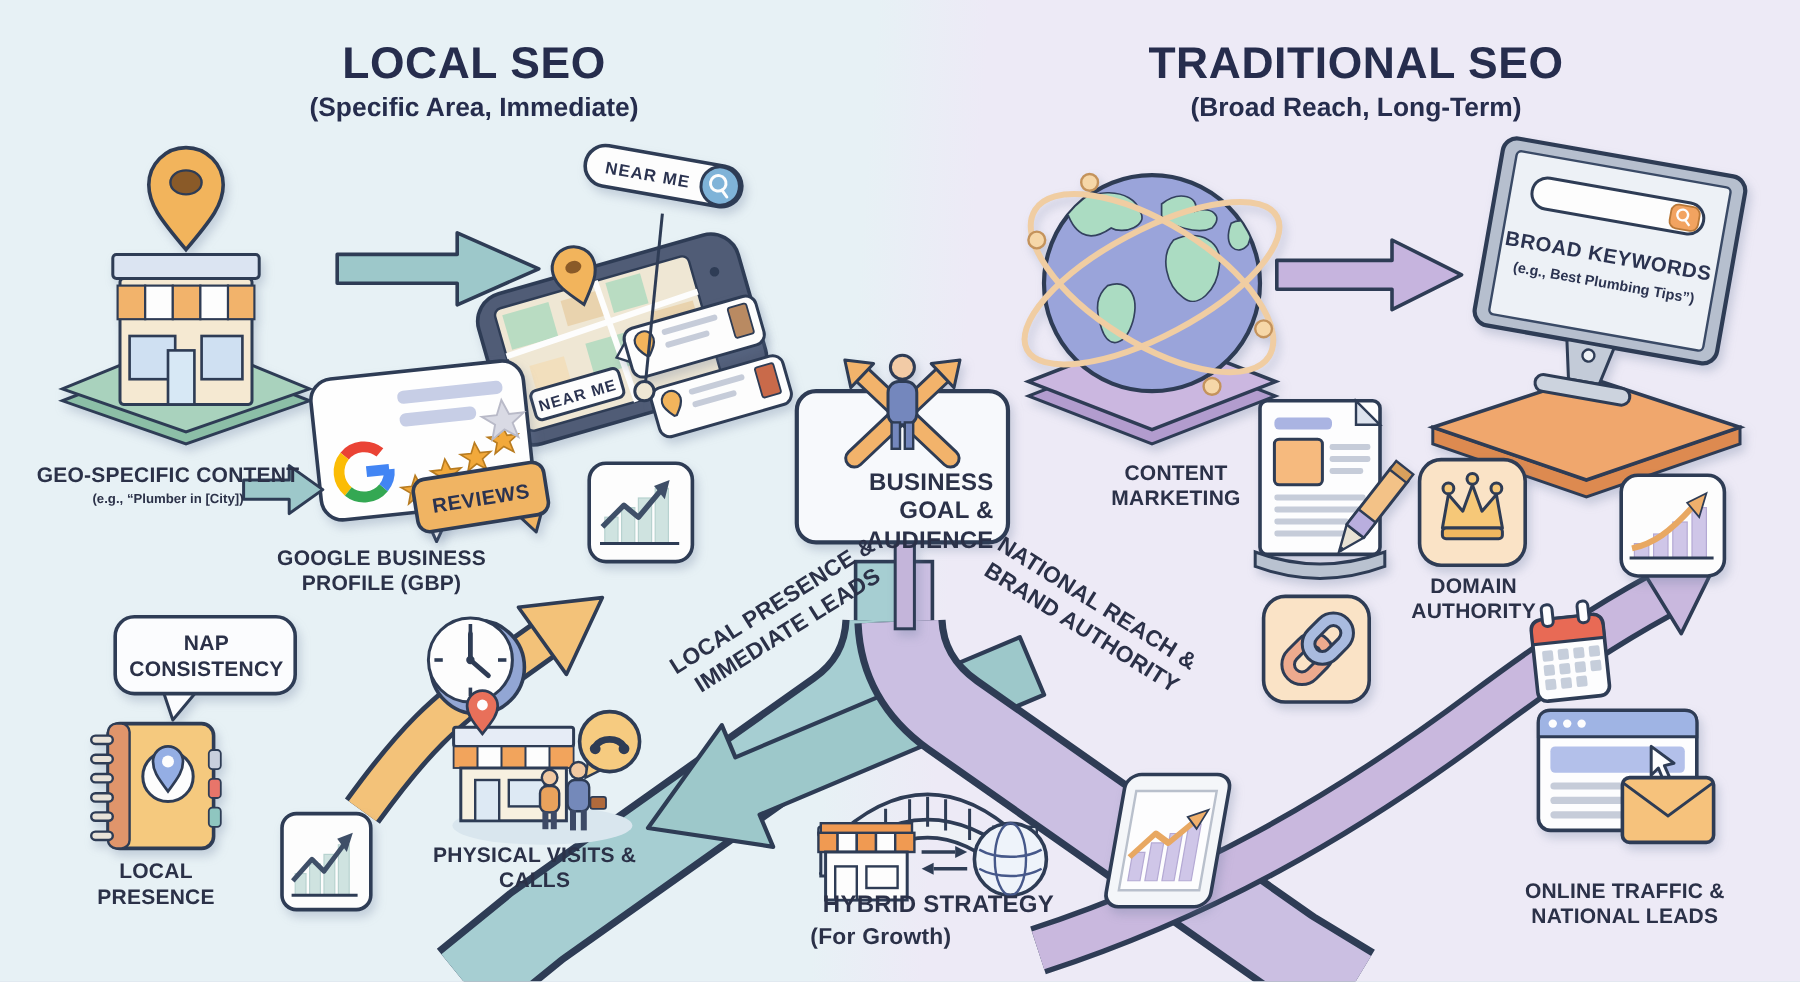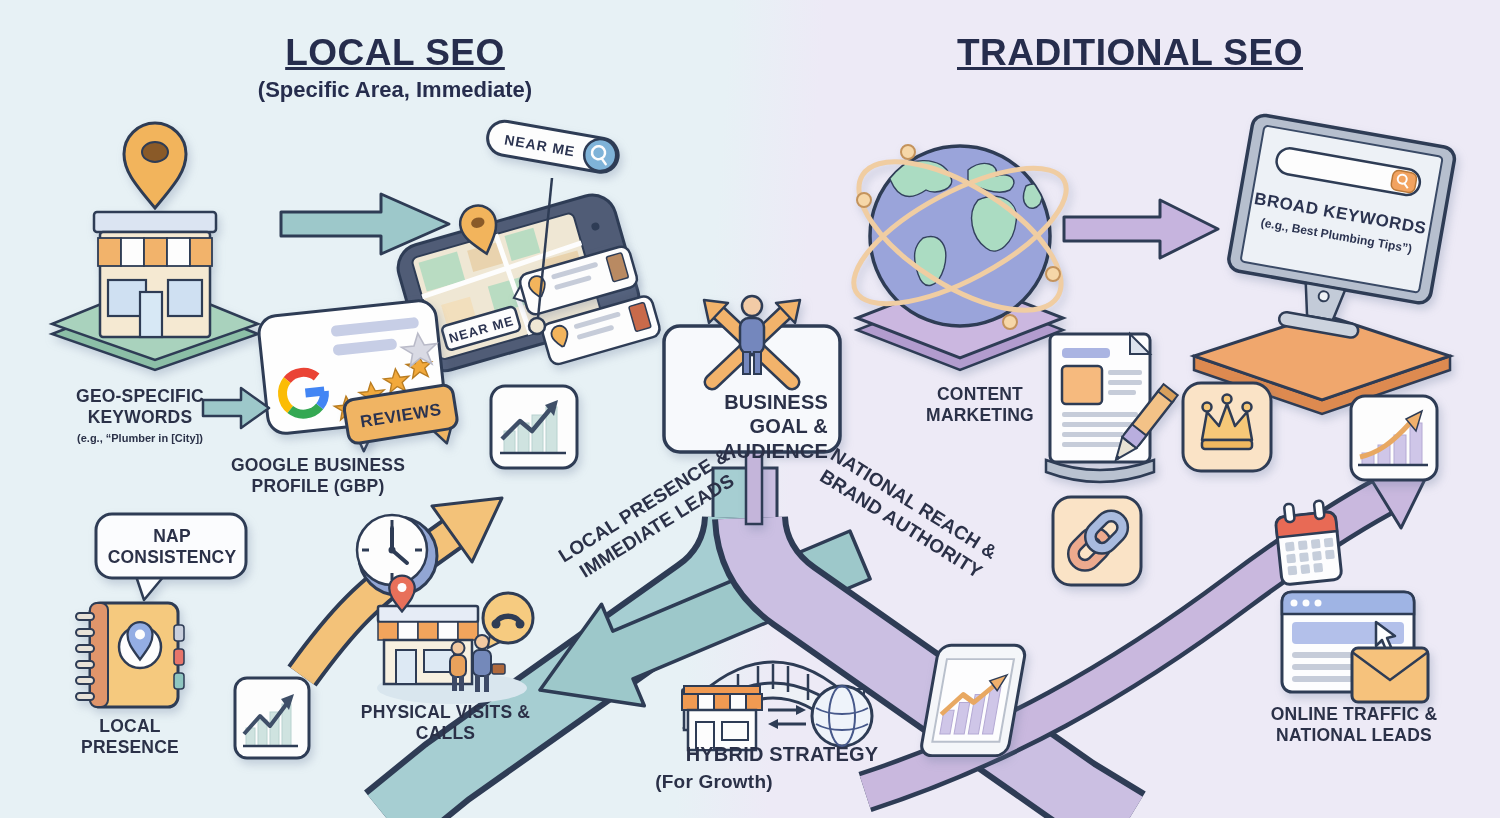--- a/index.html
+++ b/index.html
@@ -2,21 +2,21 @@
 <html><head>
 <meta charset="utf-8">
 <style>
   html,body{margin:0;padding:0;background:#dfe6ee;}
   .canvas{position:relative;width:1500px;height:818px;overflow:hidden;
     background:linear-gradient(94deg,#e7f1f5 0%,#e7f1f5 47%,#edeaf6 53%,#edeaf6 100%);
     font-family:"Liberation Sans",sans-serif;color:#2b3148;}
   .abs{position:absolute;}
   svg{overflow:visible;display:block;}
   .lbl{position:absolute;text-align:center;font-weight:bold;color:#2b3148;line-height:1.22;letter-spacing:.2px;font-size:17.5px;}
-  .title{font-size:37px;font-weight:bold;color:#262d4d;letter-spacing:.5px;line-height:1.05;text-decoration:underline;}
+  .title{font-size:37px;font-weight:bold;color:#262d4d;letter-spacing:.5px;line-height:1.05;}
   .subtitle{font-size:22px;font-weight:bold;color:#262d4d;margin-top:4px;}
   .example{font-size:11px;font-weight:600;margin-top:3px;letter-spacing:0;}
   .path-label{font-size:19px;line-height:1.25;}
   .rot-l{transform:rotate(-32deg);}
   .rot-r{transform:rotate(32deg);}
   .goal-text{font-size:20px;text-align:right;}
   .hyb{font-size:20px;}
   .hyb-sub{font-size:19px;font-weight:600;}
   .shadow{filter:drop-shadow(3px 5px 4px rgba(100,120,150,.28));}
 </style>
@@ -519,32 +519,34 @@
       <path d="M72,68 L110,96 L148,68" fill="none" stroke="#2e3c55" stroke-width="2.5"></path>
     </g>
   </svg>
 
   <div class="abs" style="left:145px;top:34px;width:500px;text-align:center;">
     <div class="title">LOCAL SEO</div>
     <div class="subtitle">(Specific Area, Immediate)</div>
   </div>
   <div class="abs" style="left:880px;top:34px;width:500px;text-align:center;">
     <div class="title">TRADITIONAL SEO</div>
+    <div class="subtitle">(Broad Reach, Long-Term)</div>
   </div>
 
   <div class="lbl" style="left:30px;top:386px;width:220px;">
-    <div>GEO-SPECIFIC KEYWORDS</div>
+    <div>GEO-SPECIFIC CONTENT</div>
     <div class="example">(e.g., “Plumber in [City])</div>
   </div>
   <div class="lbl" style="left:212px;top:455px;width:212px;">GOOGLE BUSINESS PROFILE (GBP)</div>
   <div class="lbl" style="left:50px;top:716px;width:160px;">LOCAL PRESENCE</div>
   <div class="lbl" style="left:348px;top:702px;width:195px;">PHYSICAL VISITS &amp; CALLS</div>
 
   <div class="lbl path-label rot-l" style="left:538px;top:492px;width:225px;">LOCAL PRESENCE &amp; IMMEDIATE LEADS</div>
   <div class="lbl path-label rot-r" style="left:790px;top:490px;width:235px;">NATIONAL REACH &amp; BRAND AUTHORITY</div>
 
   <div class="lbl hyb" style="left:652px;top:742px;width:196px;margin-left:32px;">HYBRID STRATEGY</div>
-  <div class="lbl hyb-sub" style="left:616px;top:770px;width:196px;">(For Growth)</div>
+  <div class="lbl hyb-sub" style="left:636px;top:770px;width:196px;">(For Growth)</div>
 
   <div class="lbl" style="left:915px;top:384px;width:130px;">CONTENT MARKETING</div>
-  <div class="lbl" style="left:1254px;top:704px;width:200px;">ONLINE TRAFFIC &amp; NATIONAL LEADS</div>
+  <div class="lbl" style="left:1158px;top:478px;width:140px;">DOMAIN AUTHORITY</div>
+  <div class="lbl" style="left:1254px;top:732px;width:200px;">ONLINE TRAFFIC &amp; NATIONAL LEADS</div>
 
 </div>
 
 </body></html>

